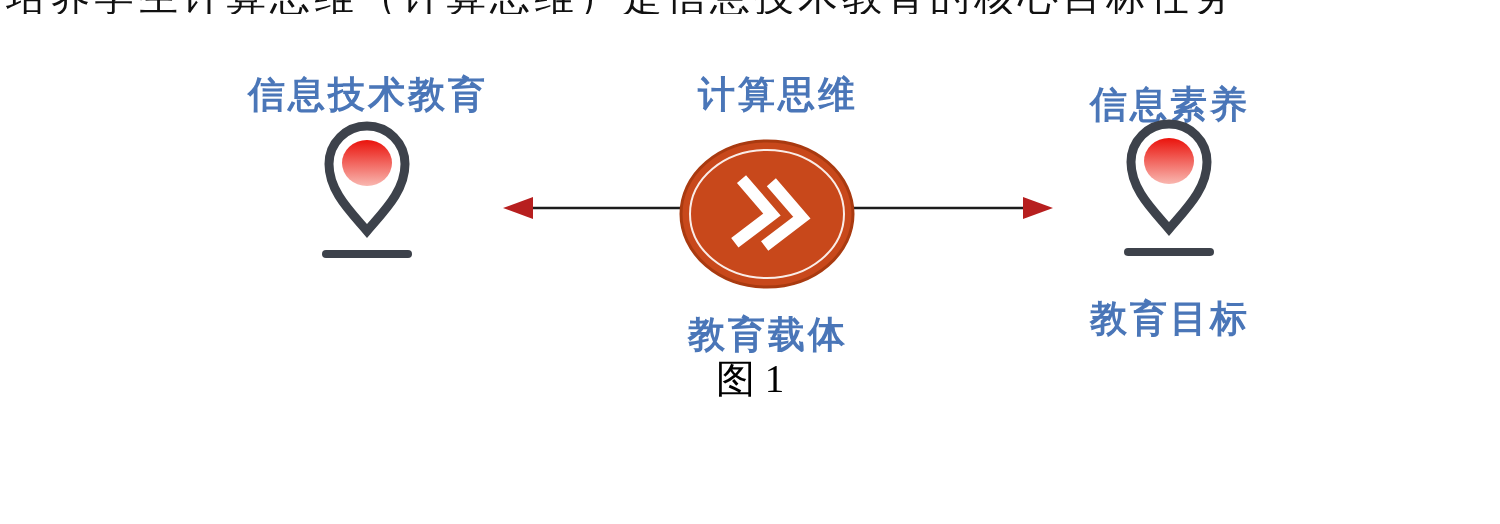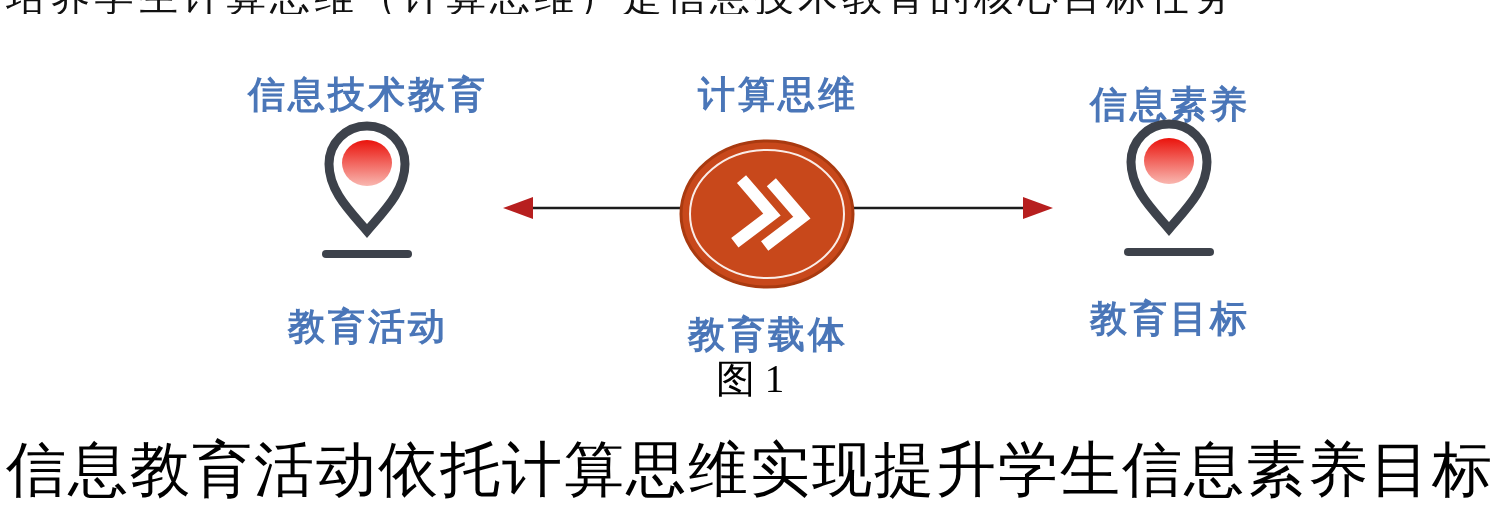--- a/index.html
+++ b/index.html
@@ -100,21 +100,19 @@
       <polyline points="92,46 126,78 92,110"></polyline>
     </g>
   </svg>
 
   <svg class="icon" style="left:1108px; top:108px;" width="122" height="158" viewBox="0 0 122 158">
     <path d="M61 121 C44 101 23 81 23 54 A38 38 0 1 1 99 54 C99 81 78 101 61 121 Z" fill="#ffffff" stroke-width="9" stroke="#3d424b"></path>
     <ellipse cx="61" cy="53" rx="25" ry="23" fill="url(#pinGrad)"></ellipse>
     <rect x="16" y="140" width="90" height="8" rx="4" fill="#3d424b"></rect>
   </svg>
 
-  <div class="node-label" style="left:213px; top:302px; width:310px;">教育活动</div>
   <div class="node-label" style="left:618px; top:310px; width:300px;">教育载体</div>
   <div class="node-label" style="left:1020px; top:294px; width:300px;">教育目标</div>
 
   <div class="fig-num">图 1</div>
 
-  <div class="caption">信息教育活动依托计算思维实现提升学生信息素养目标</div>
 
 </div>
 
 </body></html>

